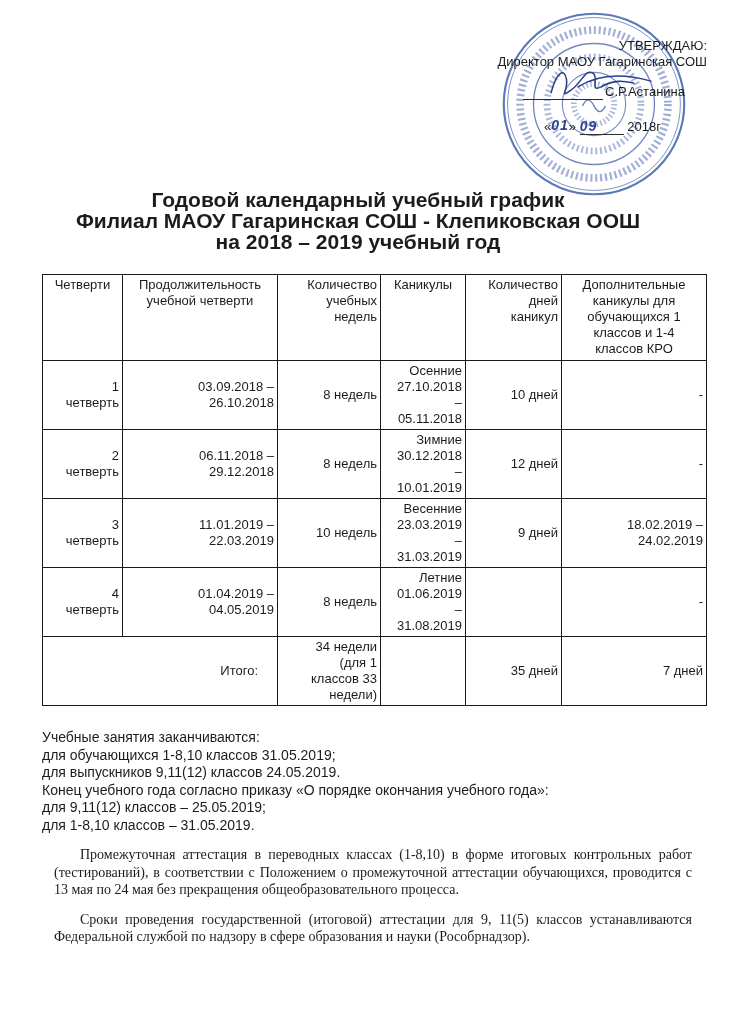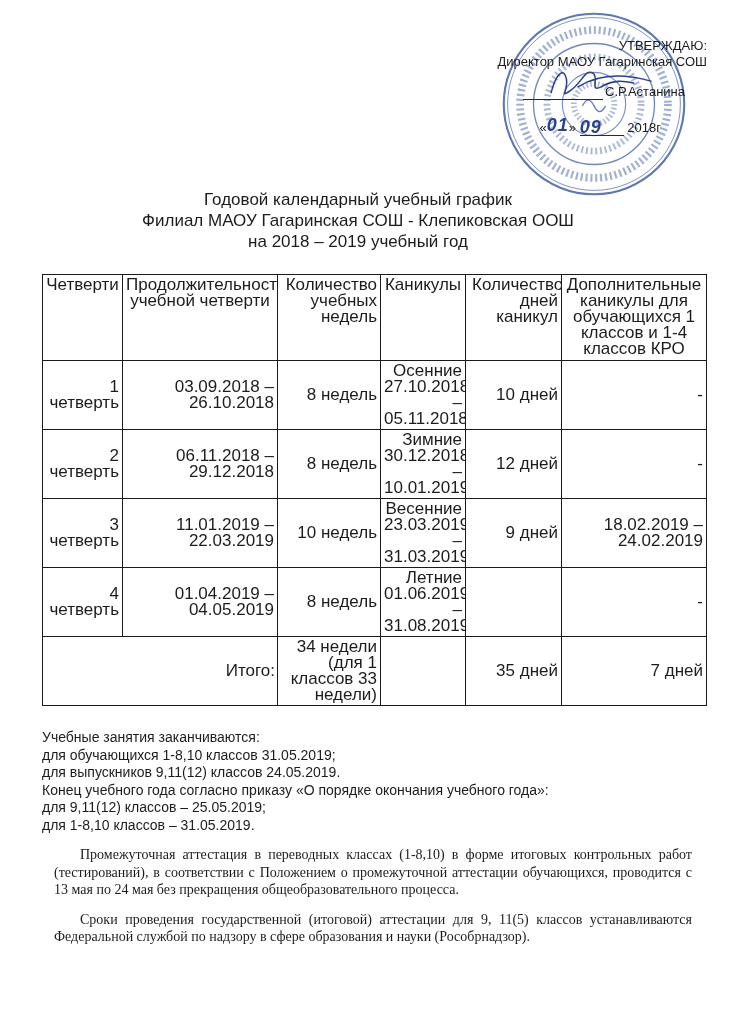--- a/index.html
+++ b/index.html
@@ -30,65 +30,65 @@
   }
   .approval .name-row { margin-top: 14px; margin-right: 22px; }
   .approval .date-row { margin-top: 18px; margin-right: 46px; }
   .sig-line {
     display: inline-block; width: 80px; height: 13px;
     border-bottom: 1px solid #2b2b2b; margin-right: 2px;
     vertical-align: bottom;
   }
   .hand {
     color: #2a3f8f; font-style: italic; font-weight: bold;
-    font-size: 18px; letter-spacing: 1px;
+    font-size: 14px; letter-spacing: 1px;
     position: relative; top: -1px;
   }
   .month-blank {
     display: inline-block; min-width: 44px;
     border-bottom: 1px solid #2b2b2b; text-align: left;
     height: 15px; vertical-align: bottom;
   }
   .signature {
     position: absolute; left: 543px; top: 60px;
     width: 116px; height: 48px; z-index: 3; pointer-events: none;
   }
 
   
   .title {
     position: absolute; top: 189px; left: 0; width: 716px;
-    text-align: center; font-weight: normal;
-    font-size: 17px; line-height: 21px;
+    text-align: center; font-weight: bold;
+    font-size: 21px; line-height: 21px;
   }
 
   
   table.sched {
     position: absolute; top: 274px; left: 42px;
     width: 664px; border-collapse: collapse; table-layout: fixed;
-    font-size: 17px;
+    font-size: 13px;
   }
   table.sched th, table.sched td {
     border: 1px solid #1a1a1a;
     padding: 2px 3px;
     white-space: pre-line;
     line-height: 16px;
     overflow: hidden;
   }
   table.sched th {
     font-weight: normal;
     vertical-align: top;
     text-align: center;
   }
   table.sched th.hleft { text-align: right; padding-left: 6px; }
   table.sched td {
     text-align: right;
     vertical-align: middle;
   }
   table.sched td.total-label {
-    text-align: right; padding-right: 2px; vertical-align: middle;
+    text-align: right; padding-right: 19px; vertical-align: middle;
   }
 
   
   .notes {
     position: absolute; top: 729px; left: 42px; width: 662px;
     font-size: 14px; line-height: 17.5px;
   }
   .notes .para {
     margin: 12px;
     text-indent: 26px;

